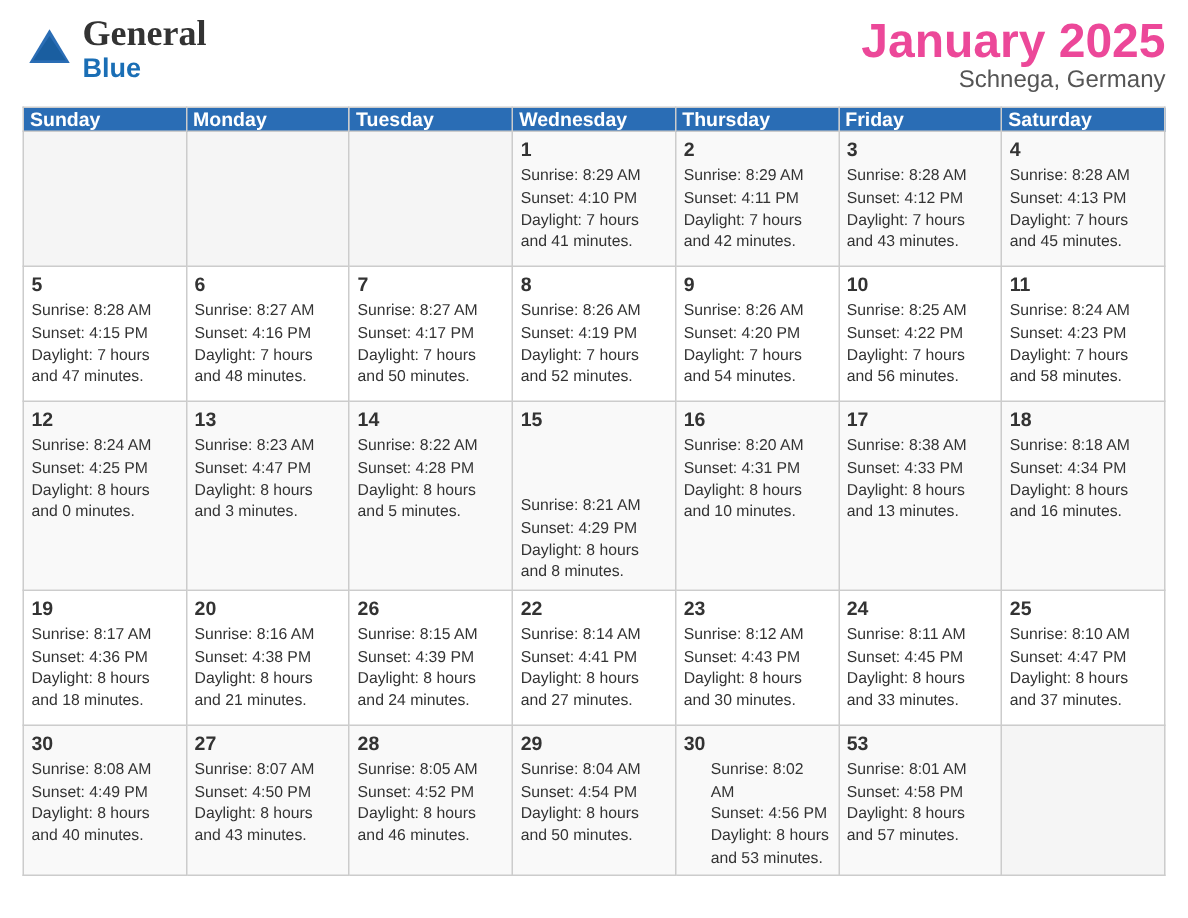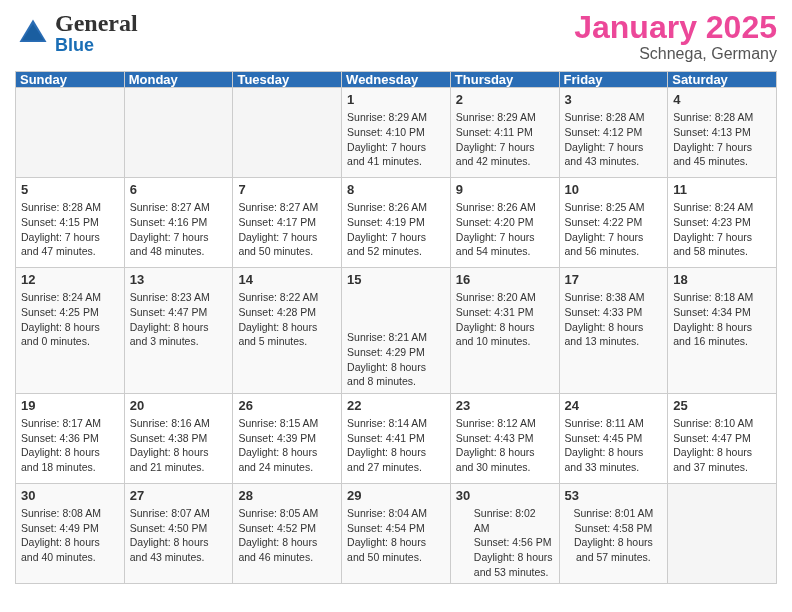--- a/index.html
+++ b/index.html
@@ -346,21 +346,21 @@
         </td>
         <td>
           <div class="day-number">30</div>
           <div class="day-info" style="white-space: pre-line; margin-left: 18px;">Sunrise: 8:02 AM
 Sunset: 4:56 PM
 Daylight: 8 hours
 and 53 minutes.</div>
         </td>
         <td>
           <div class="day-number">53</div>
-          <div class="day-info" style="white-space: pre-line; text-align: center;">Sunrise: 8:01 AM
+          <div class="day-info" style="white-space: pre-line;">Sunrise: 8:01 AM
 Sunset: 4:58 PM
 Daylight: 8 hours
 and 57 minutes.</div>
         </td>
         <td class="empty-cell"></td>
       </tr>
     </tbody>
 </table>
 
 </body></html>

